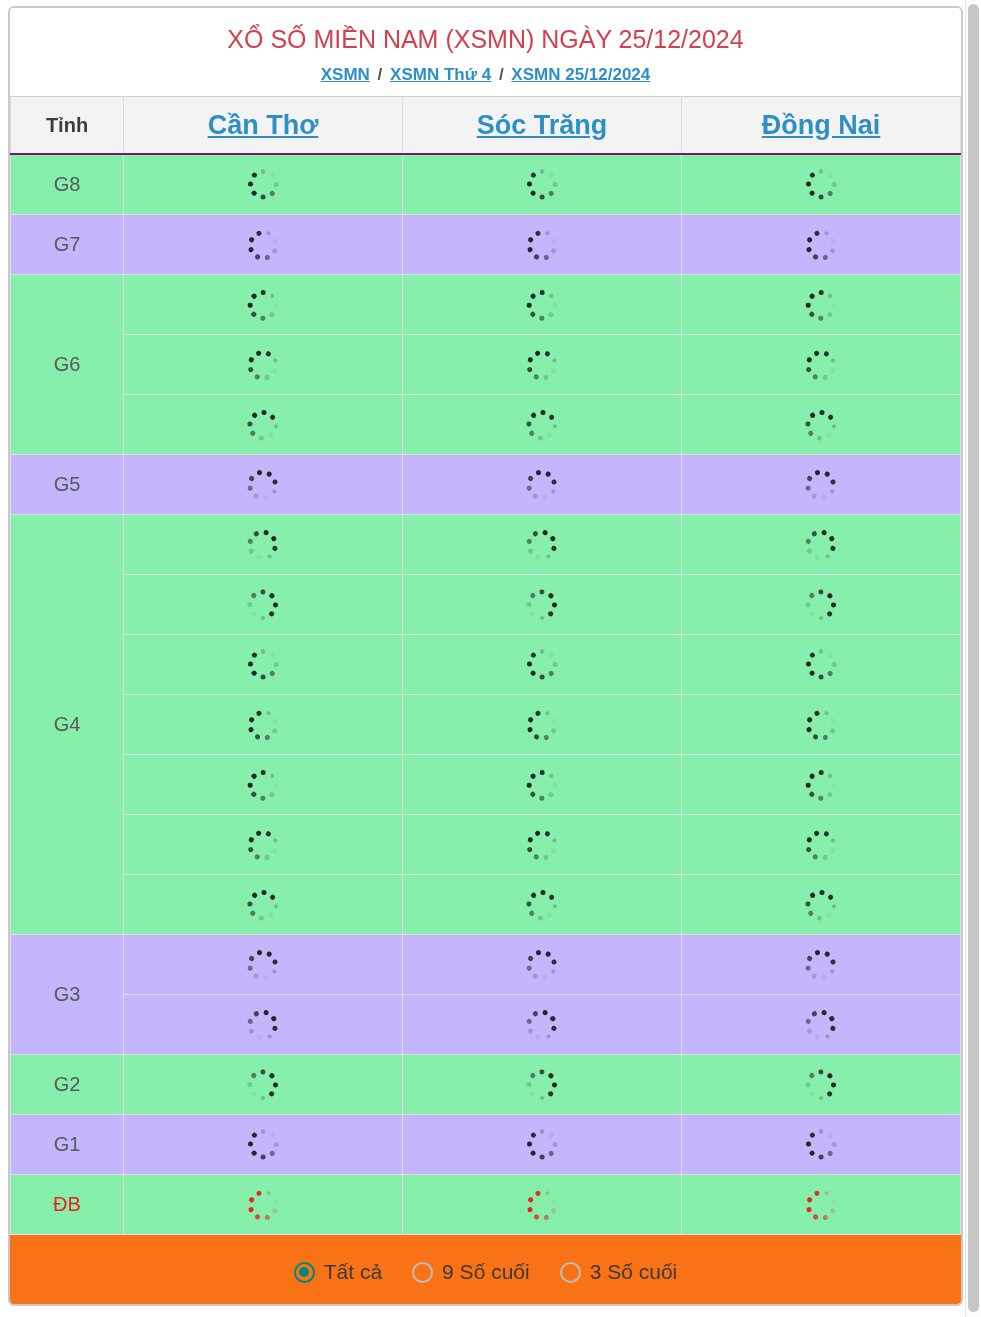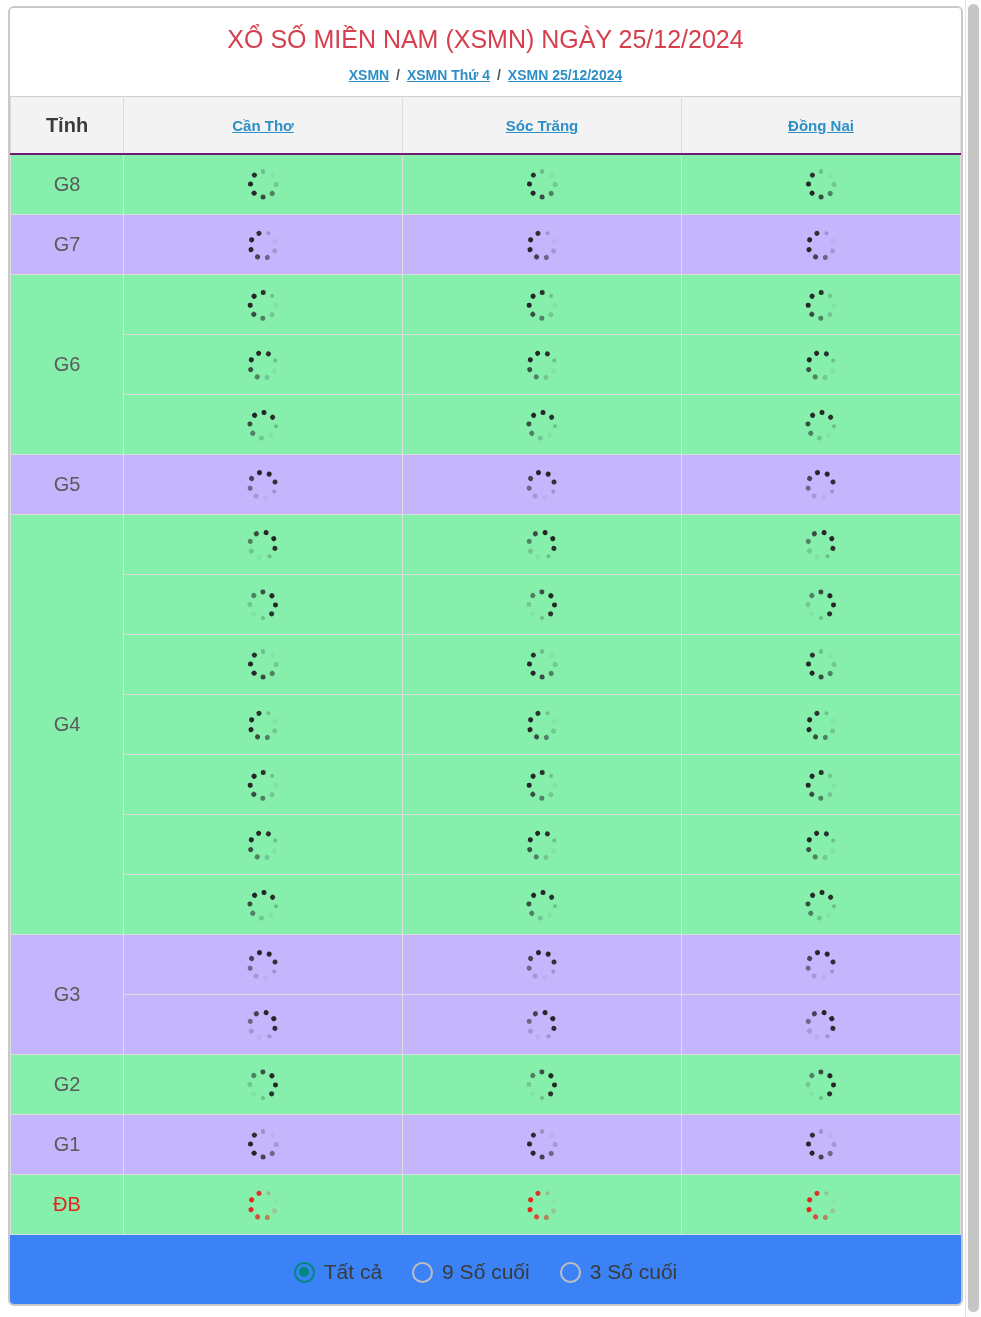--- a/index.html
+++ b/index.html
@@ -63,21 +63,21 @@
   }
   .title {
     color: #d6404e;
     font-size: 25px;
     line-height: 30px;
     font-weight: 400;
     white-space: nowrap;
   }
   .breadcrumb {
     margin-top: 10px;
-    font-size: 14px;
+    font-size: 17px;
     line-height: 22px;
     color: #4a4a4a;
     font-weight: bold;
     white-space: nowrap;
   }
   .breadcrumb a {
     color: #2e8fc7;
     text-decoration: underline;
     font-weight: bold;
   }
@@ -111,21 +111,21 @@
     border-top: 1px solid #cfcfcf;
     border-bottom: 2px solid #701a75;
   }
   .th-prov {
     color: #3c3c3c;
     font-size: 20px;
     font-weight: bold;
   }
   .th-city a {
     color: #2e8fc7;
-    font-size: 15px;
+    font-size: 27px;
     font-weight: bold;
     text-decoration: underline;
   }
 
   tr.alt > td { background: #c4b5fd; }
   tr.norm > td { background: #86efac; }
 
   td.prov {
     color: #5a5a5a;
     font-size: 20px;
@@ -177,21 +177,21 @@
   .spin-r6 { transform: rotate(150deg); }
   .spin-r7 { transform: rotate(180deg); }
 
   
   .footer {
     height: 74px;
     display: flex;
     align-items: center;
     justify-content: center;
     gap: 30px;
-    background: #3b82f6;
+    background: #f97316;
   }
   .radio-opt {
     display: flex;
     align-items: center;
     gap: 9px;
     font-size: 21px;
     color: #3a3a3a;
     white-space: nowrap;
   }
   .radio-dot {

